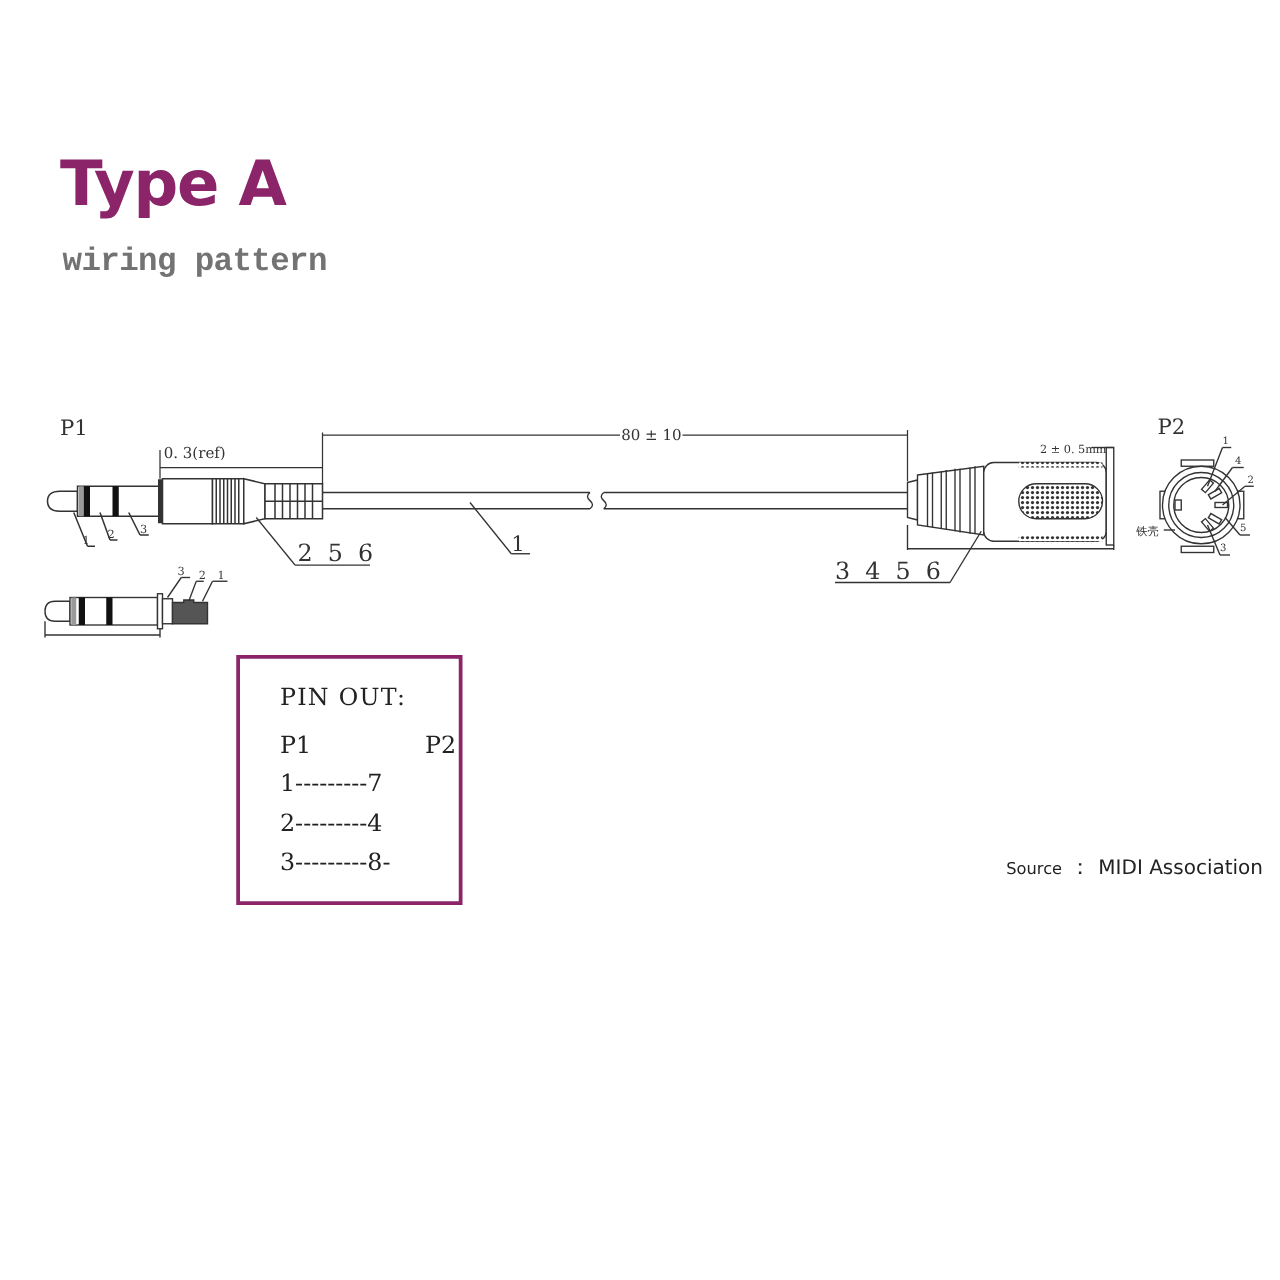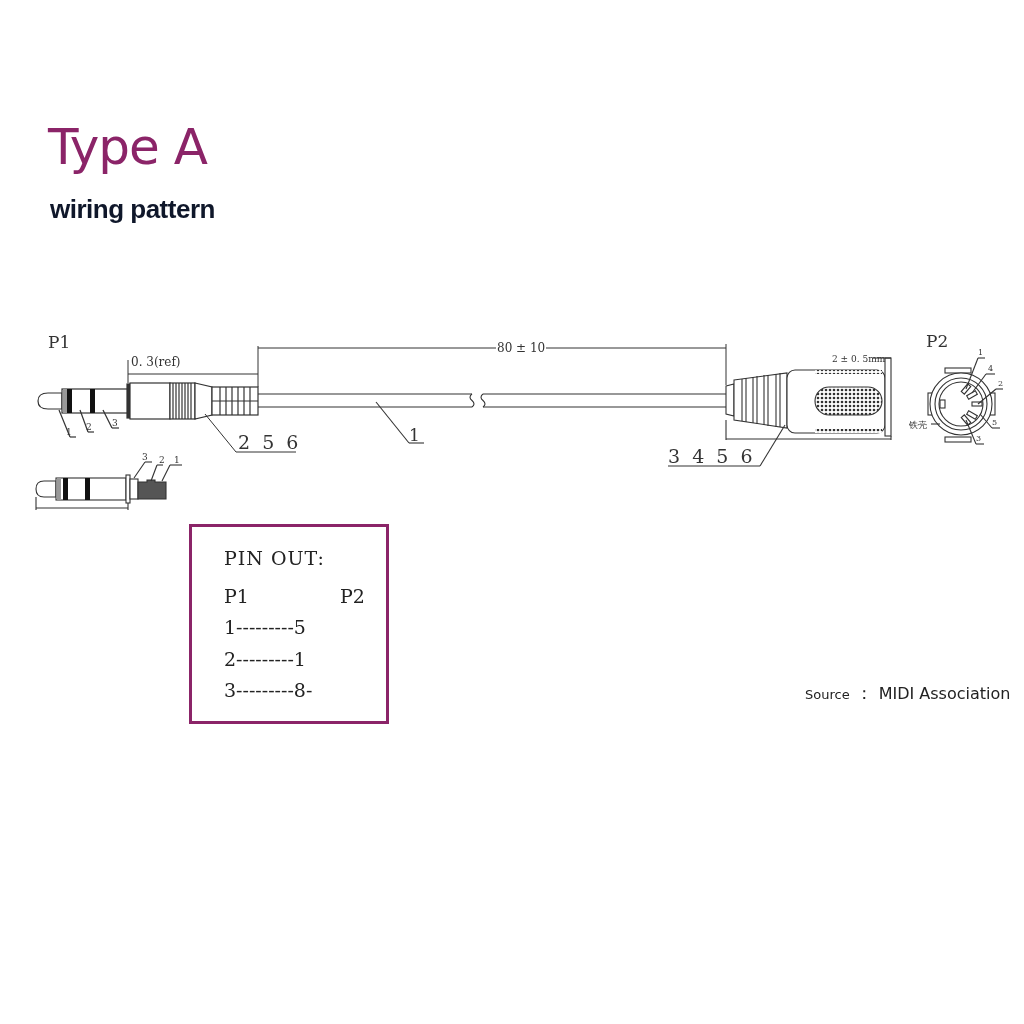--- a/index.html
+++ b/index.html
@@ -1,21 +1,21 @@
 <!DOCTYPE html>
 <html><head>
   <meta charset="utf-8">
   <style>
     html, body { margin:0; padding:0; background:#ffffff; }
     body { width:1024px; height:1024px; position:relative; overflow:hidden; font-family:"DejaVu Sans", sans-serif; }
-    .title { position:absolute; left:48px; top:122px; font-family:"DejaVu Sans", sans-serif; font-weight:normal; font-size:50px; color:#8b2468; letter-spacing:-1px; line-height:1; }
-    .subtitle { position:absolute; left:50px; top:196px; font-family:Liberation Sans, sans-serif; font-weight:bold; font-size:26px; color:#0f172a; line-height:1; letter-spacing:-0.5px; }
+    .title { position:absolute; left:48px; top:122px; font-family:"DejaVu Sans", sans-serif; font-weight:bold; font-size:50px; color:#8b2468; letter-spacing:-1px; line-height:1; }
+    .subtitle { position:absolute; left:50px; top:196px; font-family:Liberation Mono, monospace; font-weight:bold; font-size:26px; color:#737373; line-height:1; letter-spacing:-0.5px; }
     svg.drawing { position:absolute; left:0; top:0; }
     .draw-text { font-family:"DejaVu Serif", serif; fill:#333; }
-    .pinbox { position:absolute; left:189px; top:524px; width:200px; height:200px; border:3px solid #8b2468; box-sizing:border-box; background:#fff; }
+    .pinbox { position:absolute; left:189px; top:524px; width:181px; height:200px; border:3px solid #8b2468; box-sizing:border-box; background:#fff; }
     .pin-title { position:absolute; left:32px; top:20px; font-family:"DejaVu Serif", serif; font-size:19px; color:#222; letter-spacing:1px; }
     .pin-head-l { position:absolute; left:32px; top:58px; font-family:"DejaVu Serif", serif; font-size:19px; color:#222; }
     .pin-head-r { position:absolute; left:148px; top:58px; font-family:"DejaVu Serif", serif; font-size:19px; color:#222; }
     .pin-row { position:absolute; left:32px; font-family:"DejaVu Serif", serif; font-size:19px; color:#222; white-space:nowrap; }
     .source { position:absolute; left:805px; top:682px; font-family:"DejaVu Sans", sans-serif; color:#222; white-space:nowrap; }
     .source .lbl { font-size:13px; }
     .source .sep { font-size:17px; margin:0 6px 0 6px; }
     .source .val { font-size:16px; }
   </style>
 </head>
@@ -184,20 +184,20 @@
   <text class="draw-text" x="998" y="386" font-size="8">2</text>
   <text class="draw-text" x="992" y="425" font-size="8">5</text>
   <text class="draw-text" x="976" y="441" font-size="8">3</text>
   <text class="draw-text" x="909" y="428" font-size="9">铁壳</text>
 </svg>
 
 <div class="pinbox">
   <div class="pin-title">PIN OUT:</div>
   <div class="pin-head-l">P1</div>
   <div class="pin-head-r">P2</div>
-  <div class="pin-row" style="top:89px;">1---------5</div>
-  <div class="pin-row" style="top:121px;">2---------1</div>
+  <div class="pin-row" style="top:89px;">1---------7</div>
+  <div class="pin-row" style="top:121px;">2---------4</div>
   <div class="pin-row" style="top:152px;">3---------8-</div>
 </div>
 
 <div class="source">
   <span class="lbl">Source</span><span class="sep">：</span><span class="val">MIDI Association</span>
 </div>
 
 </body></html>

